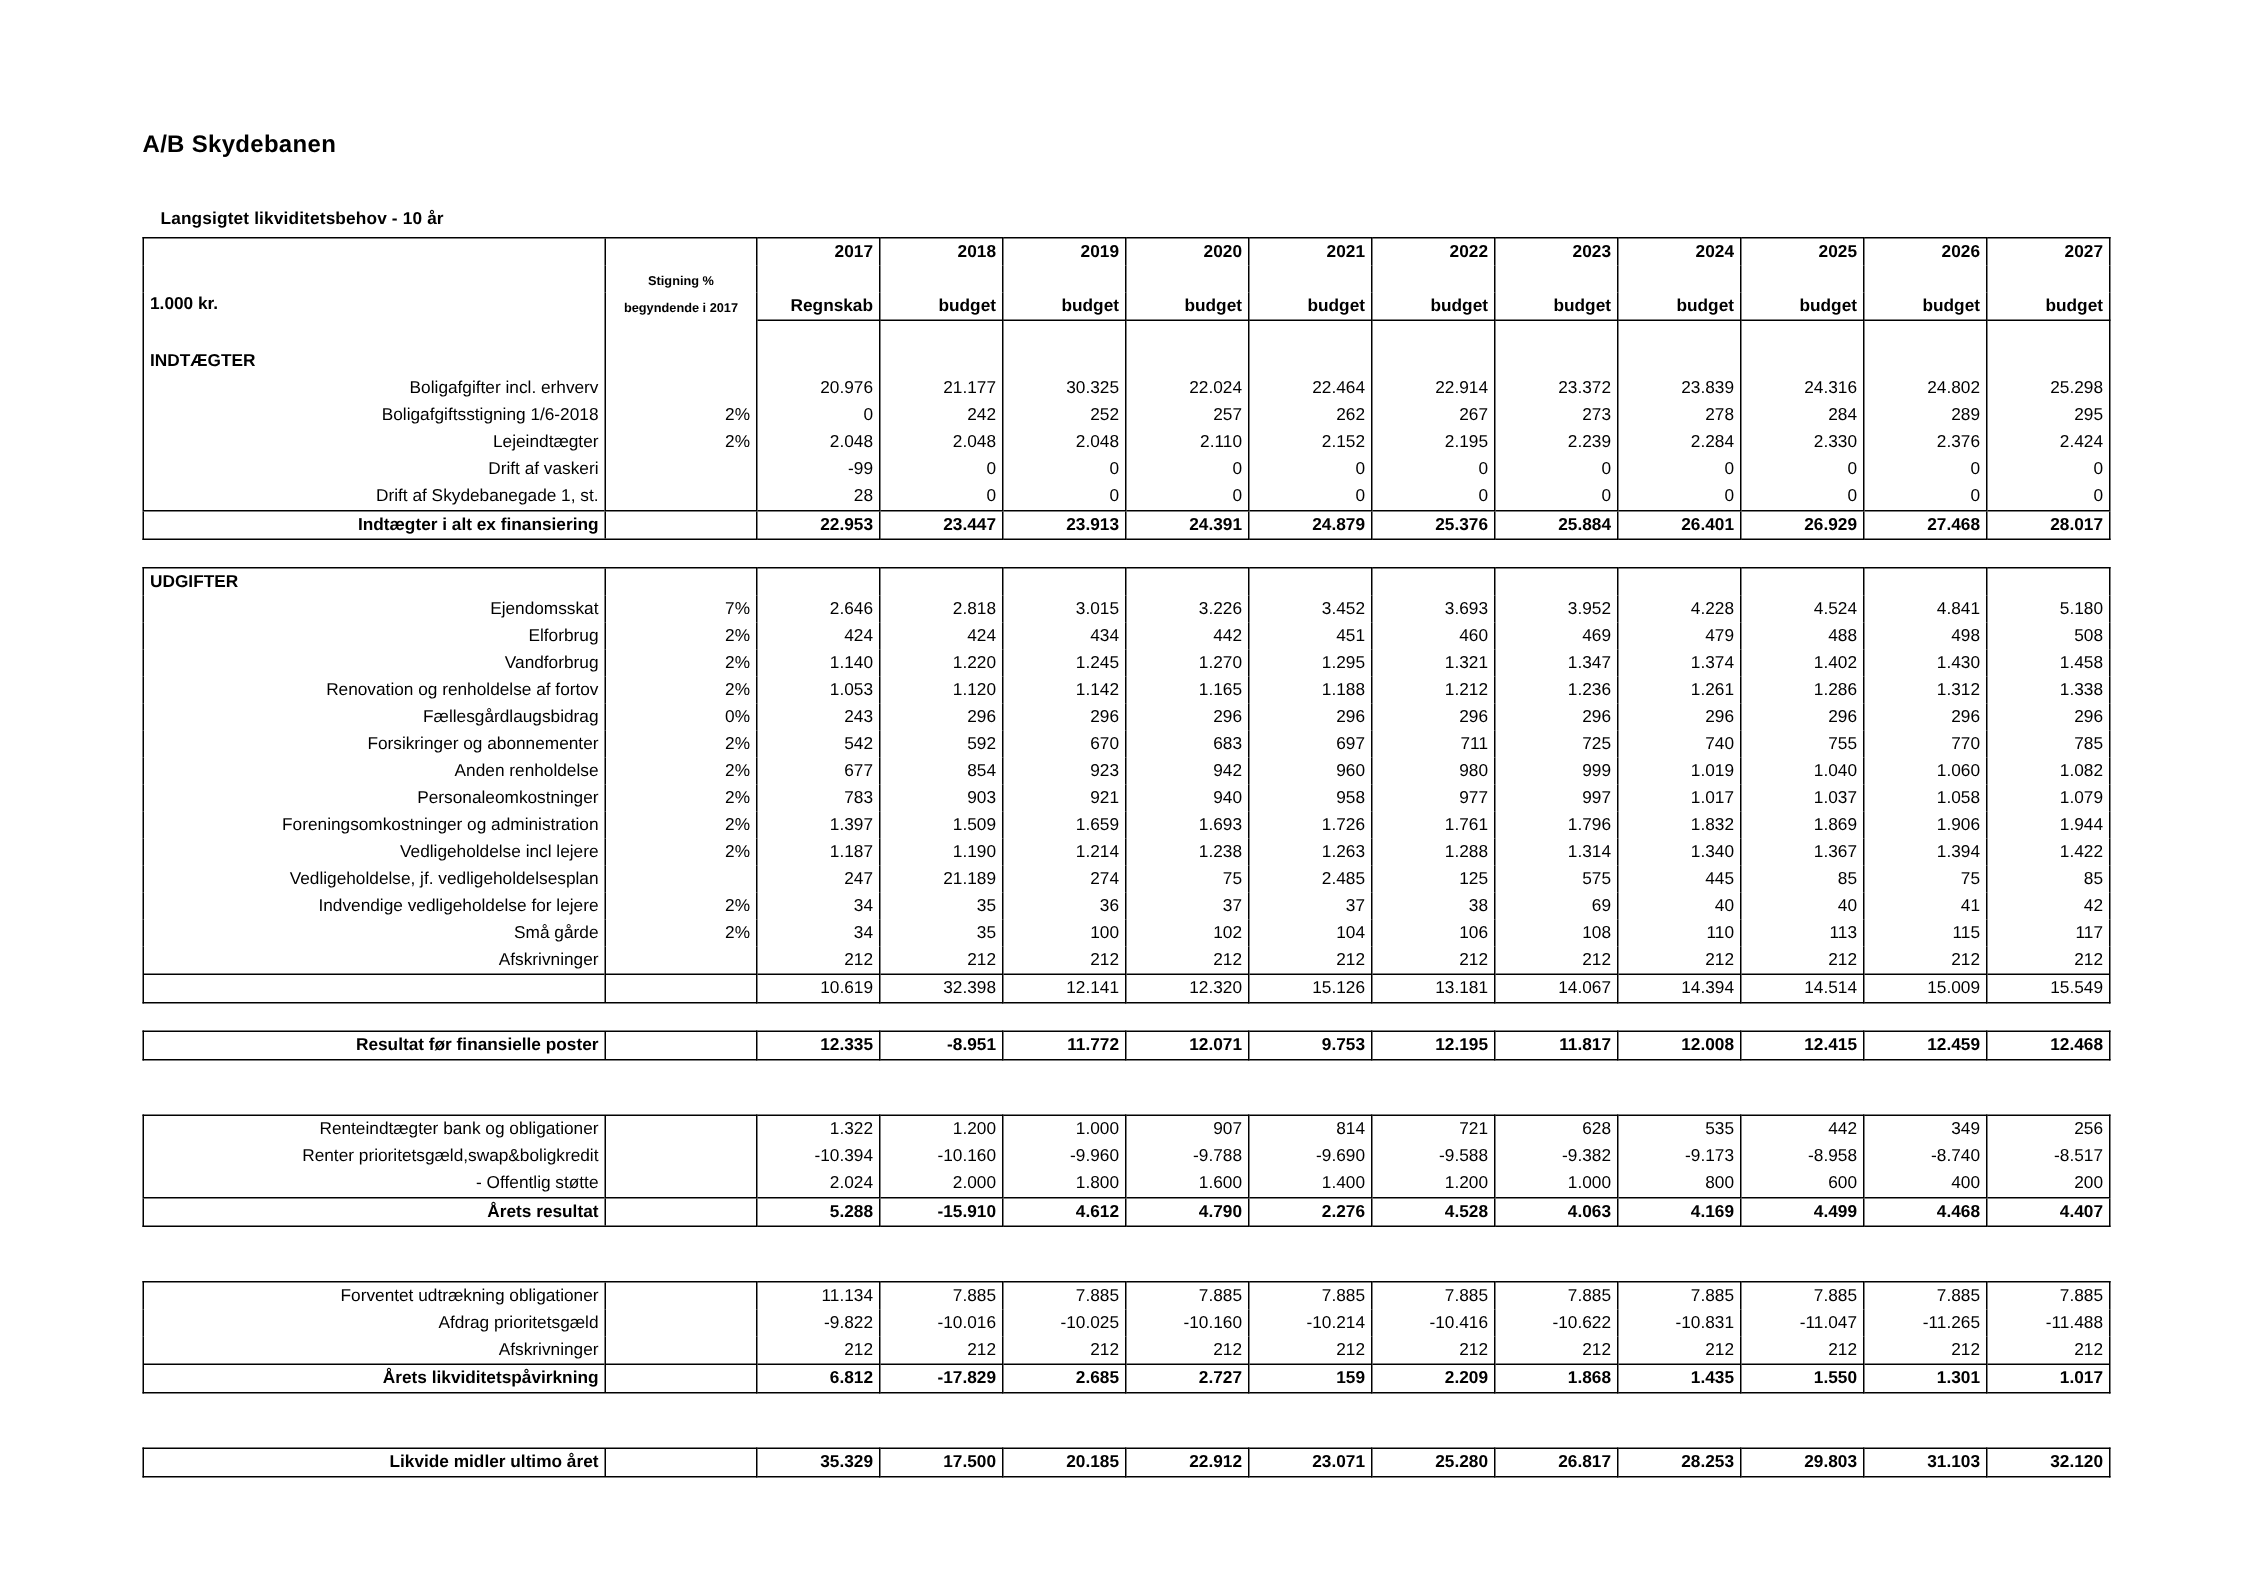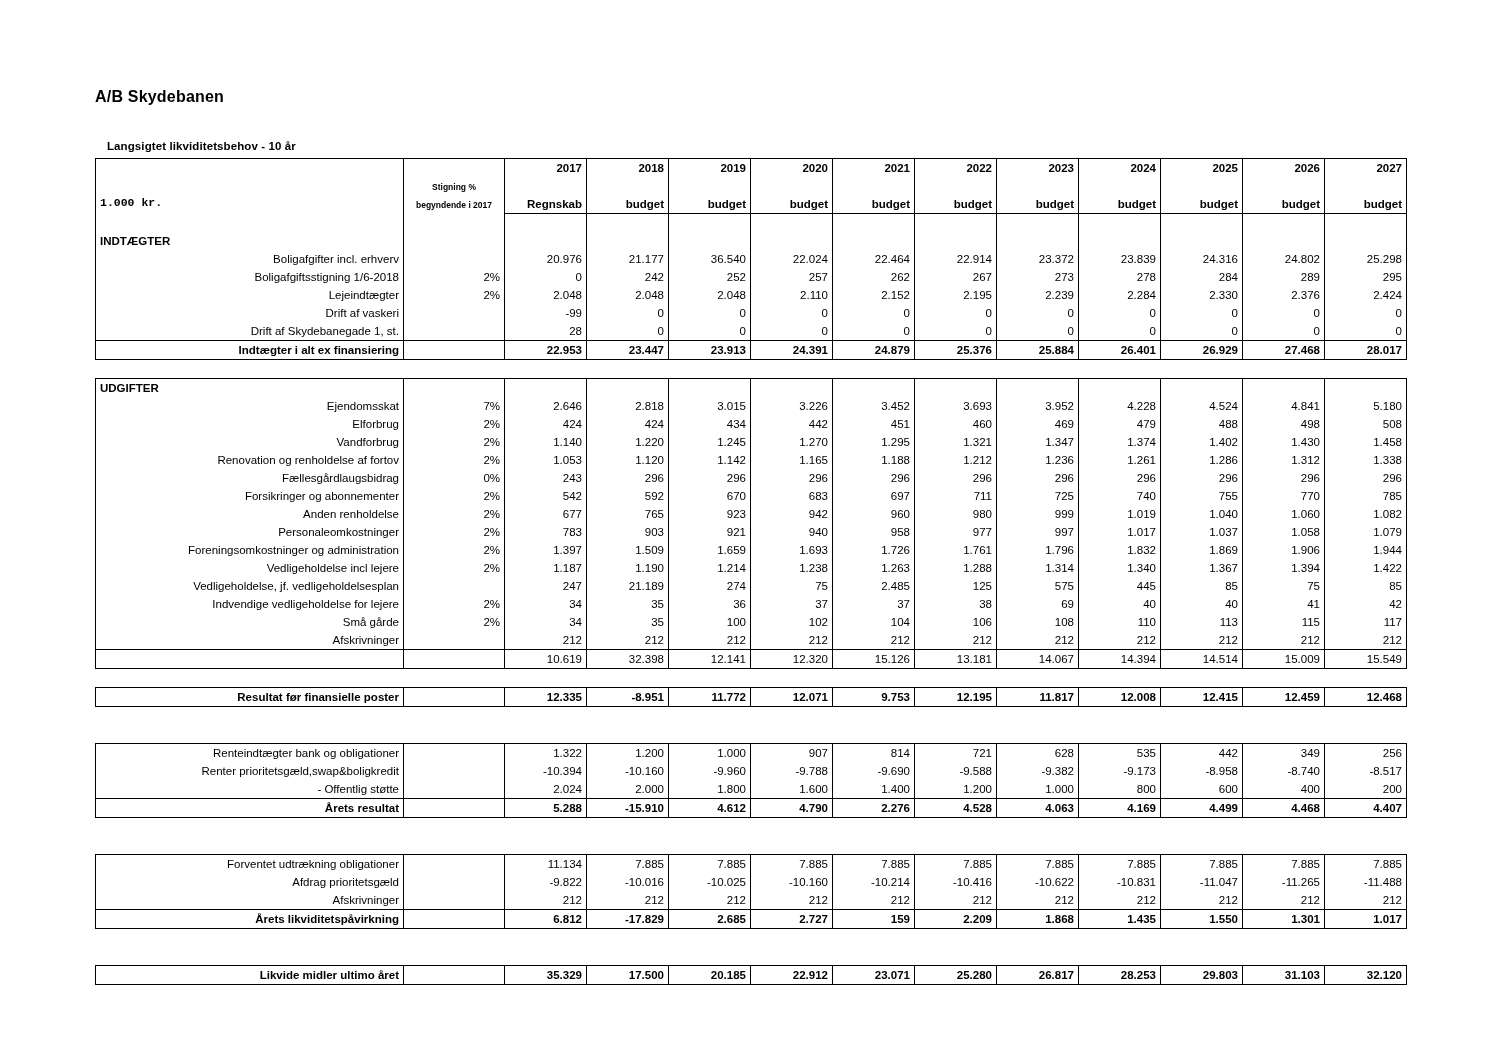--- a/index.html
+++ b/index.html
@@ -113,21 +113,21 @@
         <col class="c-year">
         <col class="c-year">
         <col class="c-year">
         <col class="c-year">
         <col class="c-year">
         <col class="c-year">
         <col class="c-year">
       </colgroup>
     <tbody id="tbody">
         <tr>
-          <td class="bl bt" rowspan="3" style="position: relative; vertical-align: bottom; font-family: Liberation Mono, monospace;">
+          <td class="bl bt" rowspan="3" style="position: relative; vertical-align: bottom;">
             <span class="bold" style="position: absolute; left: 4px; bottom: 2px;">1.000 kr.</span>
           </td>
           <td class="bl br bt hdr-note" rowspan="3">Stigning %<br>begyndende i 2017</td>
           <td class="br bt hdr-year">2017</td>
           <td class="br bt hdr-year">2018</td>
           <td class="br bt hdr-year">2019</td>
           <td class="br bt hdr-year">2020</td>
           <td class="br bt hdr-year">2021</td>
           <td class="br bt hdr-year">2022</td>
           <td class="br bt hdr-year">2023</td>
@@ -190,21 +190,21 @@
           <td class="br"></td>
           <td class="br"></td>
           <td class="br"></td>
           <td class="br"></td>
         </tr>
         <tr>
           <td class="bl lbl">Boligafgifter incl. erhverv</td>
           <td class="bl br pct"></td>
           <td class="br num">20.976</td>
           <td class="br num">21.177</td>
-          <td class="br num">36.540</td>
+          <td class="br num">30.325</td>
           <td class="br num">22.024</td>
           <td class="br num">22.464</td>
           <td class="br num">22.914</td>
           <td class="br num">23.372</td>
           <td class="br num">23.839</td>
           <td class="br num">24.316</td>
           <td class="br num">24.802</td>
           <td class="br num">25.298</td>
         </tr>
         <tr>
@@ -387,21 +387,21 @@
           <td class="br num">725</td>
           <td class="br num">740</td>
           <td class="br num">755</td>
           <td class="br num">770</td>
           <td class="br num">785</td>
         </tr>
         <tr>
           <td class="bl lbl">Anden renholdelse</td>
           <td class="bl br pct">2%</td>
           <td class="br num">677</td>
-          <td class="br num">765</td>
+          <td class="br num">854</td>
           <td class="br num">923</td>
           <td class="br num">942</td>
           <td class="br num">960</td>
           <td class="br num">980</td>
           <td class="br num">999</td>
           <td class="br num">1.019</td>
           <td class="br num">1.040</td>
           <td class="br num">1.060</td>
           <td class="br num">1.082</td>
         </tr>

